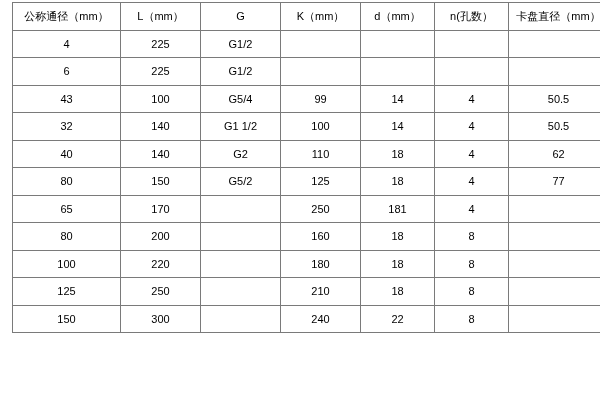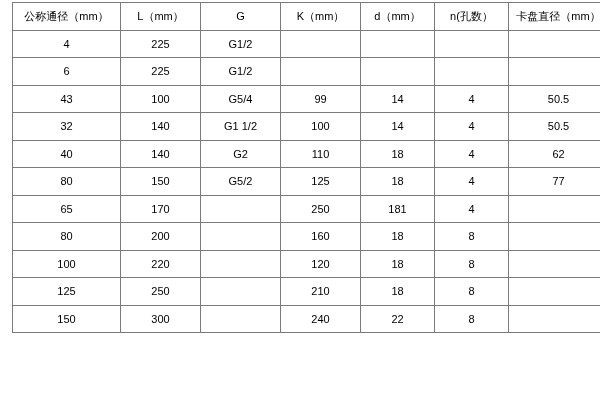--- a/index.html
+++ b/index.html
@@ -146,21 +146,21 @@
         <td></td>
         <td>160</td>
         <td>18</td>
         <td>8</td>
         <td></td>
       </tr>
       <tr>
         <td>100</td>
         <td>220</td>
         <td></td>
-        <td>120</td>
+        <td>180</td>
         <td>18</td>
         <td>8</td>
         <td></td>
       </tr>
       <tr>
         <td>125</td>
         <td>250</td>
         <td></td>
         <td>210</td>
         <td>18</td>

